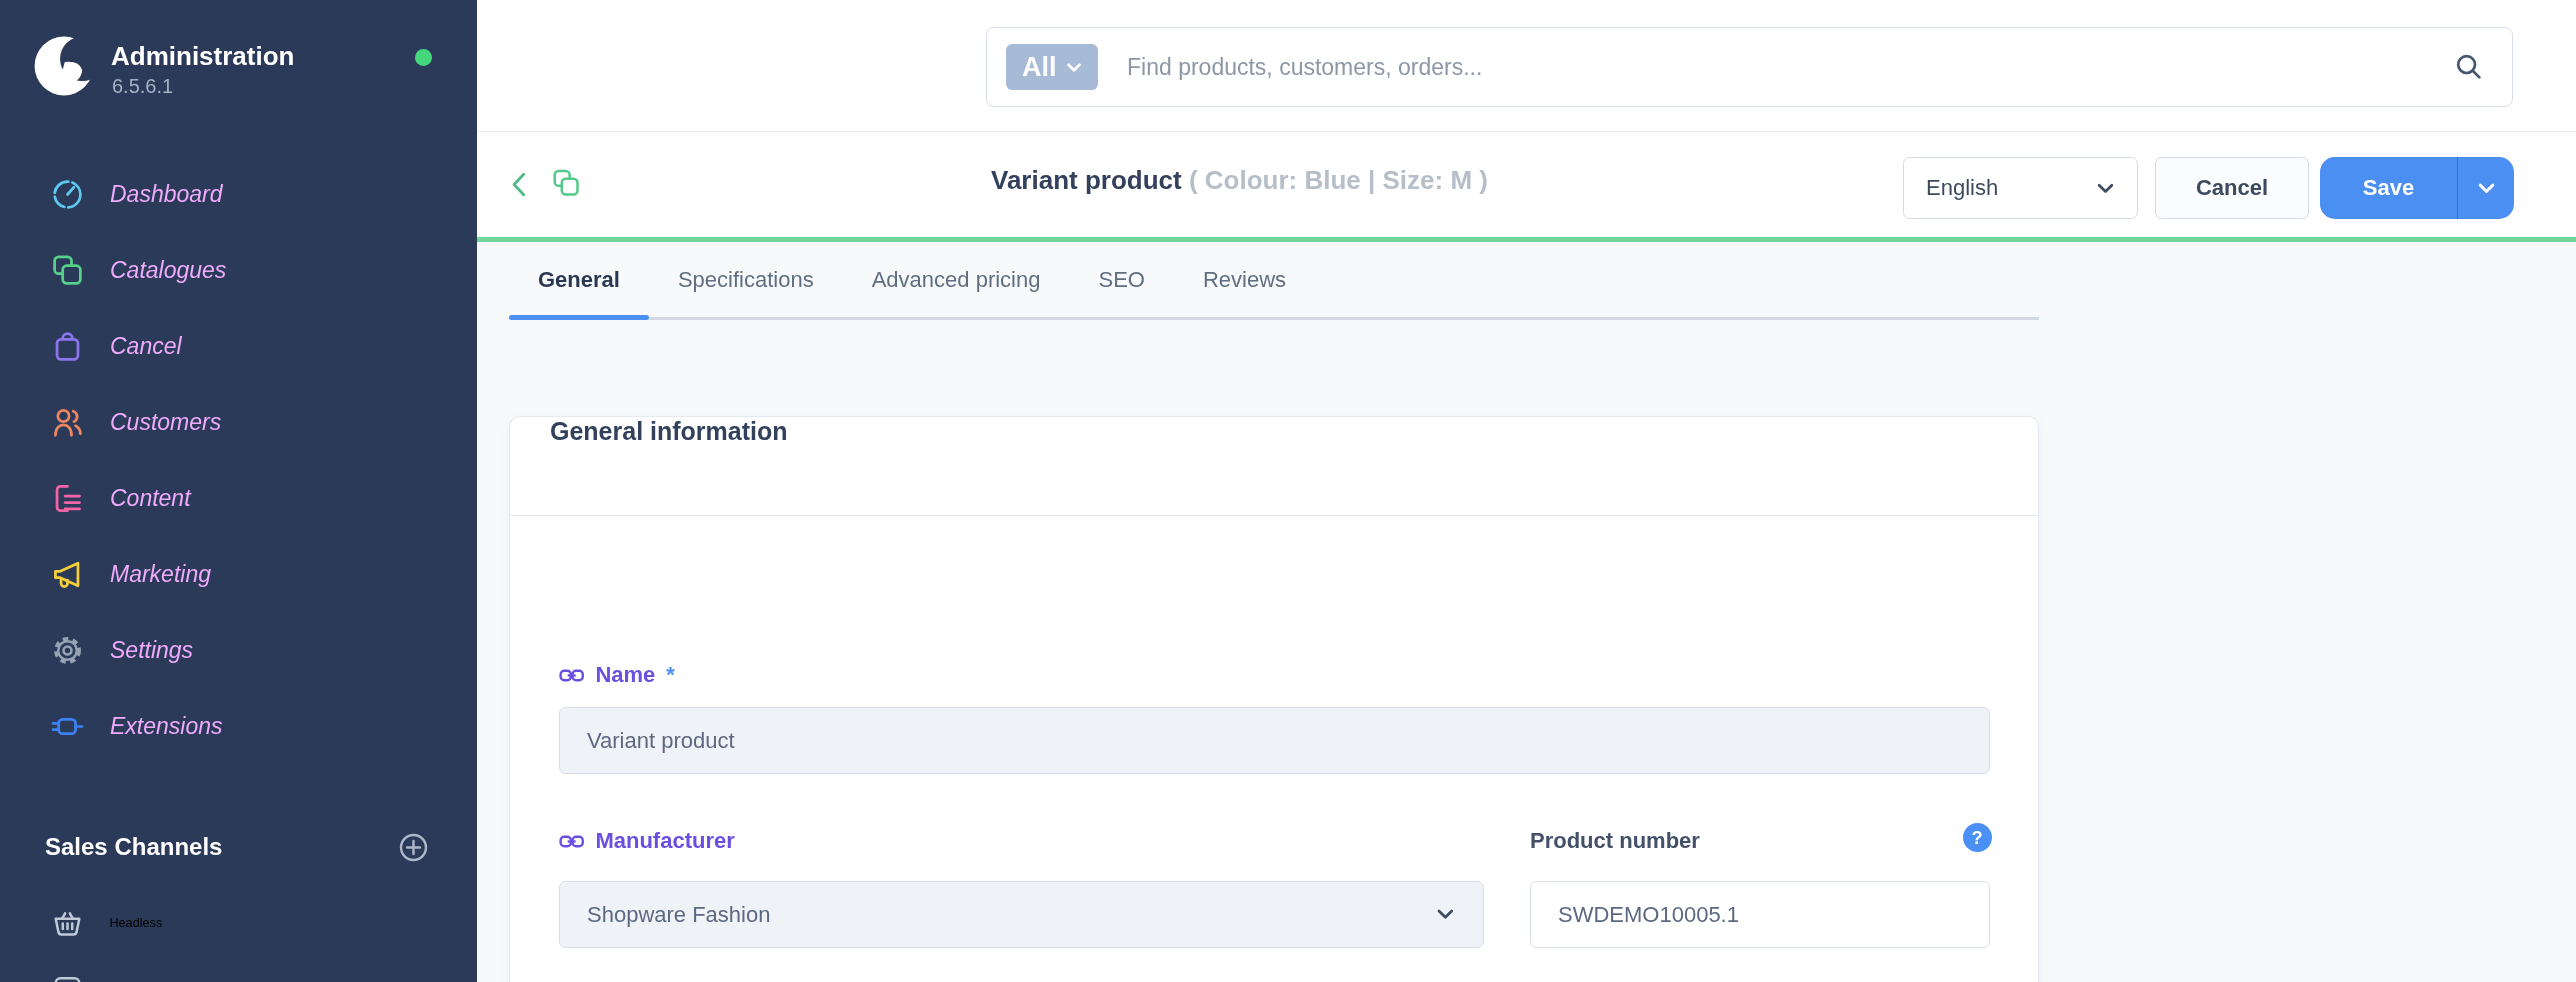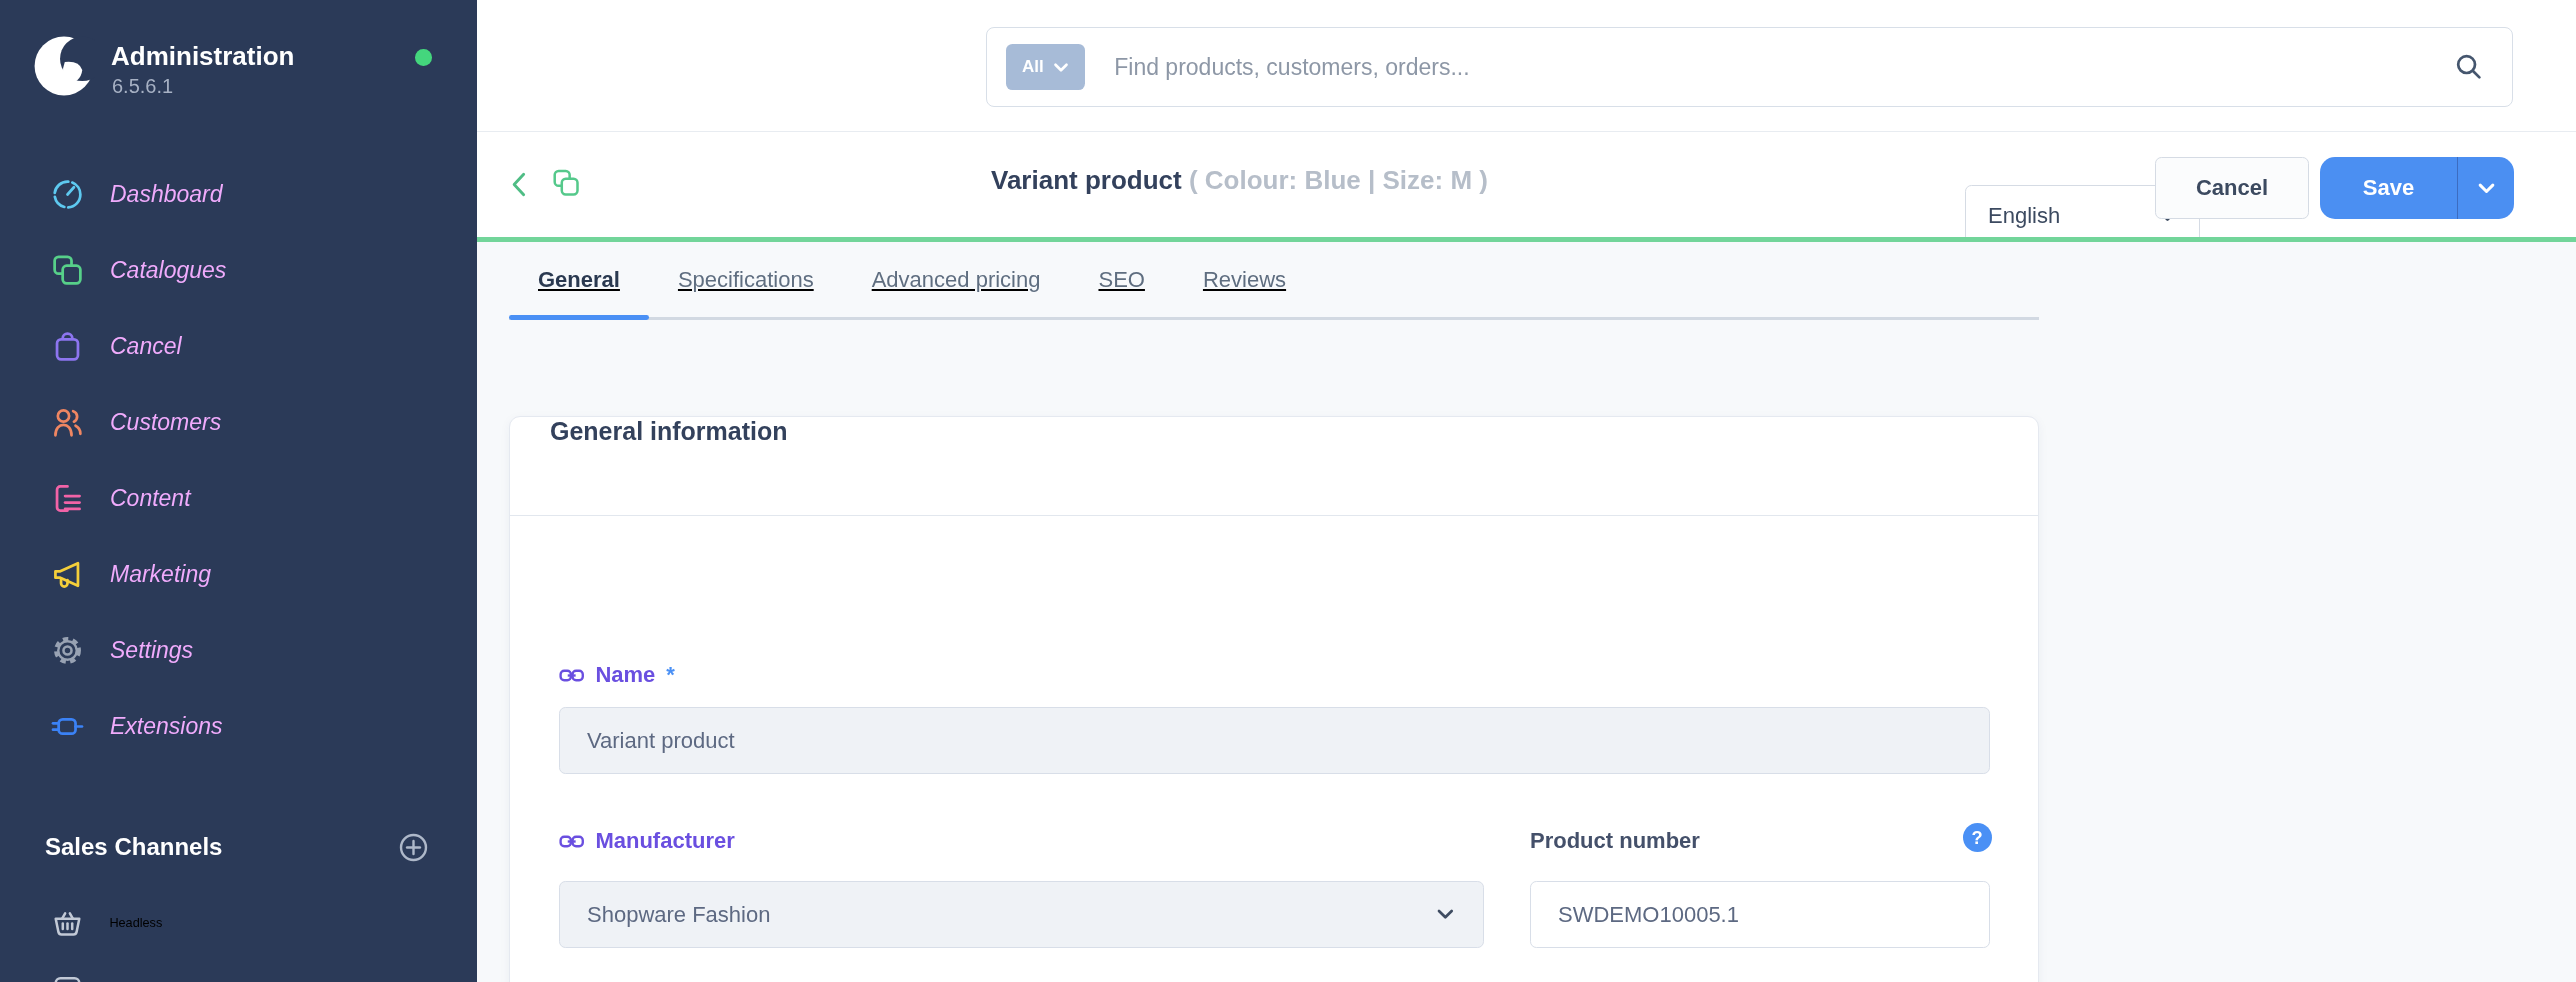--- a/index.html
+++ b/index.html
@@ -24,50 +24,50 @@
   .sb-partial { position:absolute; left:51px; top:975px; width:33px; height:33px; }
 
   
   .main { position:absolute; left:477px; top:0; width:2099px; height:983px; }
 
   .topbar { position:absolute; left:0; top:0; width:2099px; height:132px; background:#ffffff;
     border-bottom:1.6px solid #e8ecf1; }
   .searchbox { position:absolute; left:509px; top:27px; width:1527px; height:80px; background:#ffffff;
     border:1.6px solid #d8dfe8; border-radius:8px; display:flex; align-items:center; }
   .search-chip { display:flex; align-items:center; gap:9.5px; margin-left:19px; height:46px; padding:0 16px;
-    background:#a7bbd7; border-radius:6.4px; color:#ffffff; font-size:17px; font-weight:bold; cursor:pointer; }
+    background:#a7bbd7; border-radius:6.4px; color:#ffffff; font-size:27px; font-weight:bold; cursor:pointer; }
   .search-input { flex:1; border:none; outline:none; margin-left:29px; font-size:23px; color:#3c4a60;
     font-family:"Liberation Sans", sans-serif; background:transparent; }
   .search-input::placeholder { color:#8d97a6; }
   .search-mag { margin-right:27px; cursor:pointer; }
 
   .smartbar { position:absolute; left:0; top:132px; width:2099px; height:105px; background:#ffffff; }
   .back-btn { position:absolute; left:30px; top:38px; cursor:pointer; }
   .variant-ind { position:absolute; left:73px; top:35px; }
   .page-title { position:absolute; left:514px; top:33px; font-size:26px; white-space:nowrap; }
   .pt-main { font-weight:bold; color:#33415c; }
   .pt-suffix { color:#b6bec9; font-weight:600; }
-  .lang-select { position:absolute; left:1488px; top:25.4px; width:235px; height:62px; background:#ffffff;
-    border:1.6px solid #d5dbe4; border-radius:6.4px; display:flex; align-items:center; padding:0 22px; cursor:pointer;margin-top:28px; }
+  .lang-select { position:absolute; left:1426px; top:25.4px; width:235px; height:62px; background:#ffffff;
+    border:1.6px solid #d5dbe4; border-radius:6.4px; display:flex; align-items:center; padding:0 22px; cursor:pointer; }
   .lang-select span { flex:1; font-size:22px; color:#3c4a60; }
   .btn-cancel { position:absolute; left:1678px; top:25.4px; width:154px; height:62px; background:#fbfcfd;
     border:1.6px solid #d5dbe4; border-radius:6.4px; font-size:22px; font-weight:bold; color:#3c4a60;
     display:flex; align-items:center; justify-content:center; cursor:pointer; }
   .btn-save { position:absolute; left:1843px; top:25.4px; width:194px; height:62px; background:#4b8ff2;
     border-radius:15px; display:flex; cursor:pointer; }
   .btn-save .save-main { flex:1; display:flex; align-items:center; justify-content:center;
     font-size:22px; font-weight:bold; color:#ffffff; border-right:1.6px solid #3d6cc0; }
   .btn-save .save-arrow { width:56px; display:flex; align-items:center; justify-content:center; }
 
   .green-line { position:absolute; left:0; top:237px; width:2099px; height:4.8px; background:#72d59a; }
 
   .content { position:absolute; left:0; top:242px; width:2099px; height:741px; background:#f7f9fb; }
 
   .tabs { position:absolute; left:32px; top:0; width:1530px; height:78px; display:flex;
-    border-bottom:3.2px solid #d2d9e2;text-decoration:underline; }
+    border-bottom:3.2px solid #d2d9e2; }
   .tab { padding:0 29px; display:flex; align-items:center; font-size:22px; color:#5f6e80;
     cursor:pointer; position:relative; }
   .tab.active { color:#2a3950; font-weight:600; }
   .tab.active::after { content:""; position:absolute; left:0; right:0; bottom:-3.2px; height:4.8px;
     background:#4a90f5; border-radius:2.4px; }
 
   .card { position:absolute; left:32px; top:174px; width:1530px; height:636px; background:#ffffff;
     border:0.8px solid #e5e9f0; border-radius:11px; box-shadow:0 3.2px 11px rgba(40,60,90,.05); }
   .card-header { height:99px; border-bottom:1.6px solid #e2e7ee; display:flex; padding-left:40px; }
   .card-title { font-size:25px; font-weight:bold; color:#33415c; }

